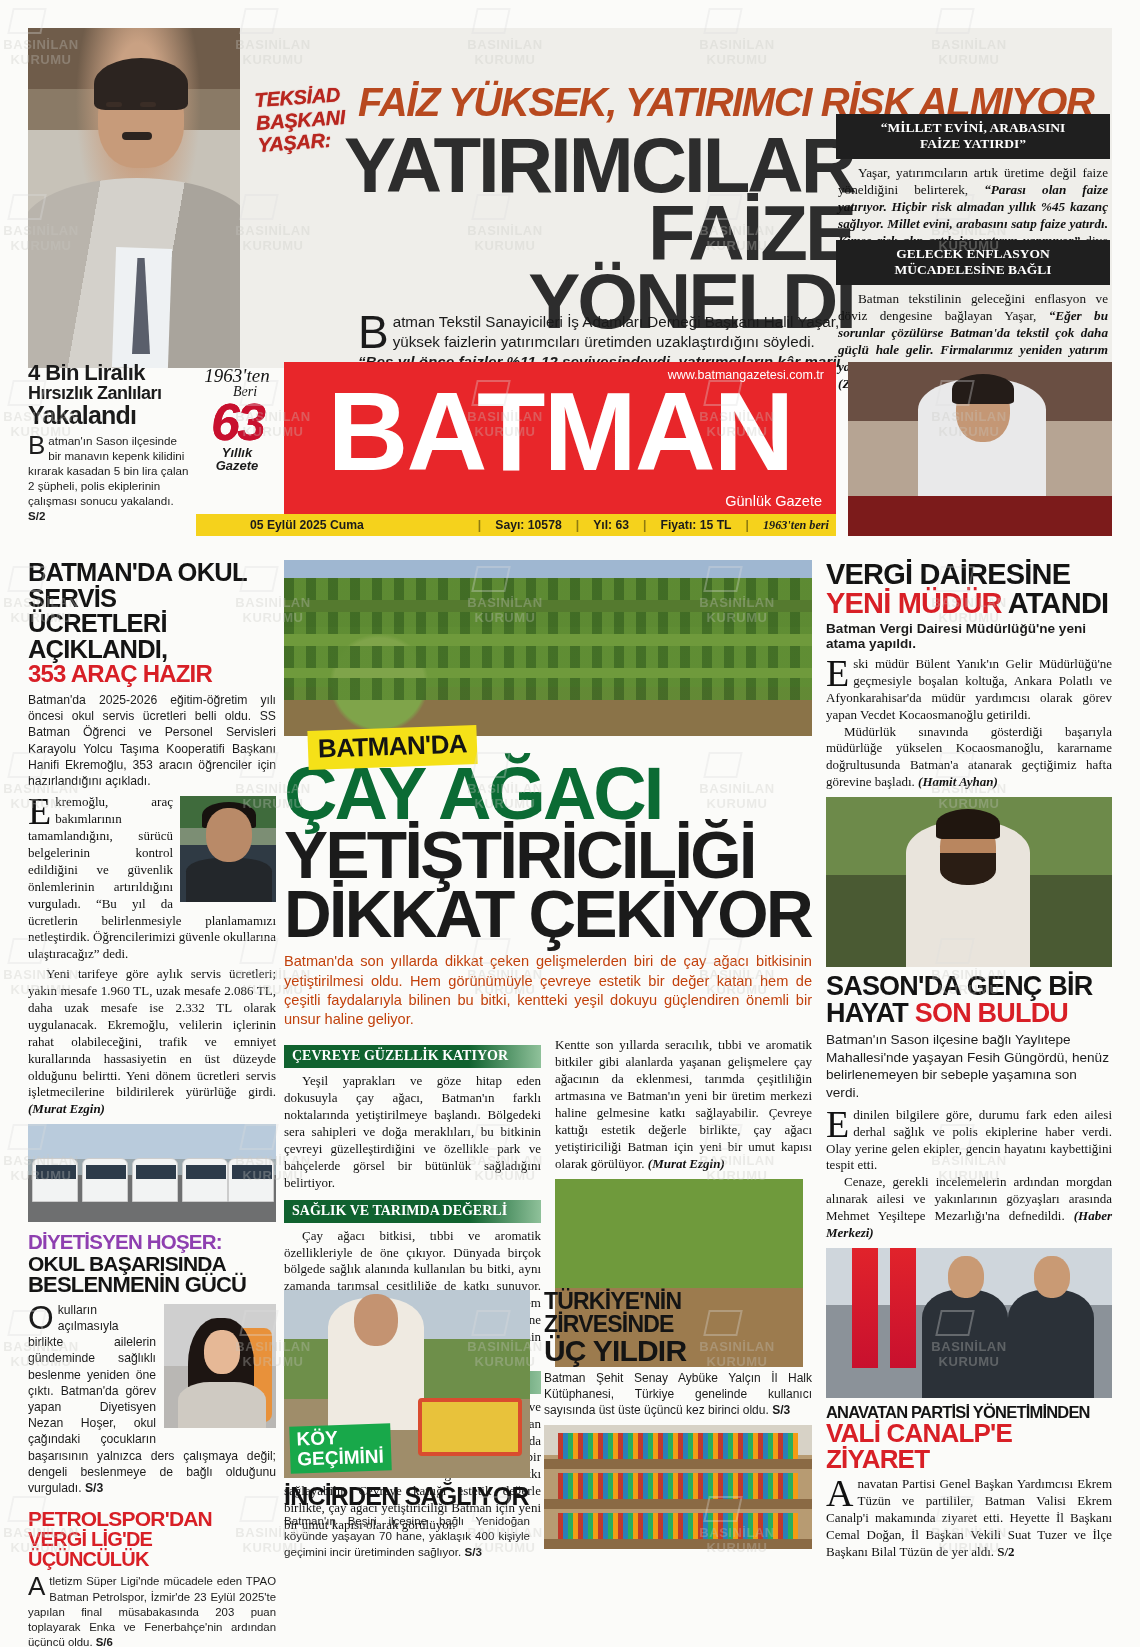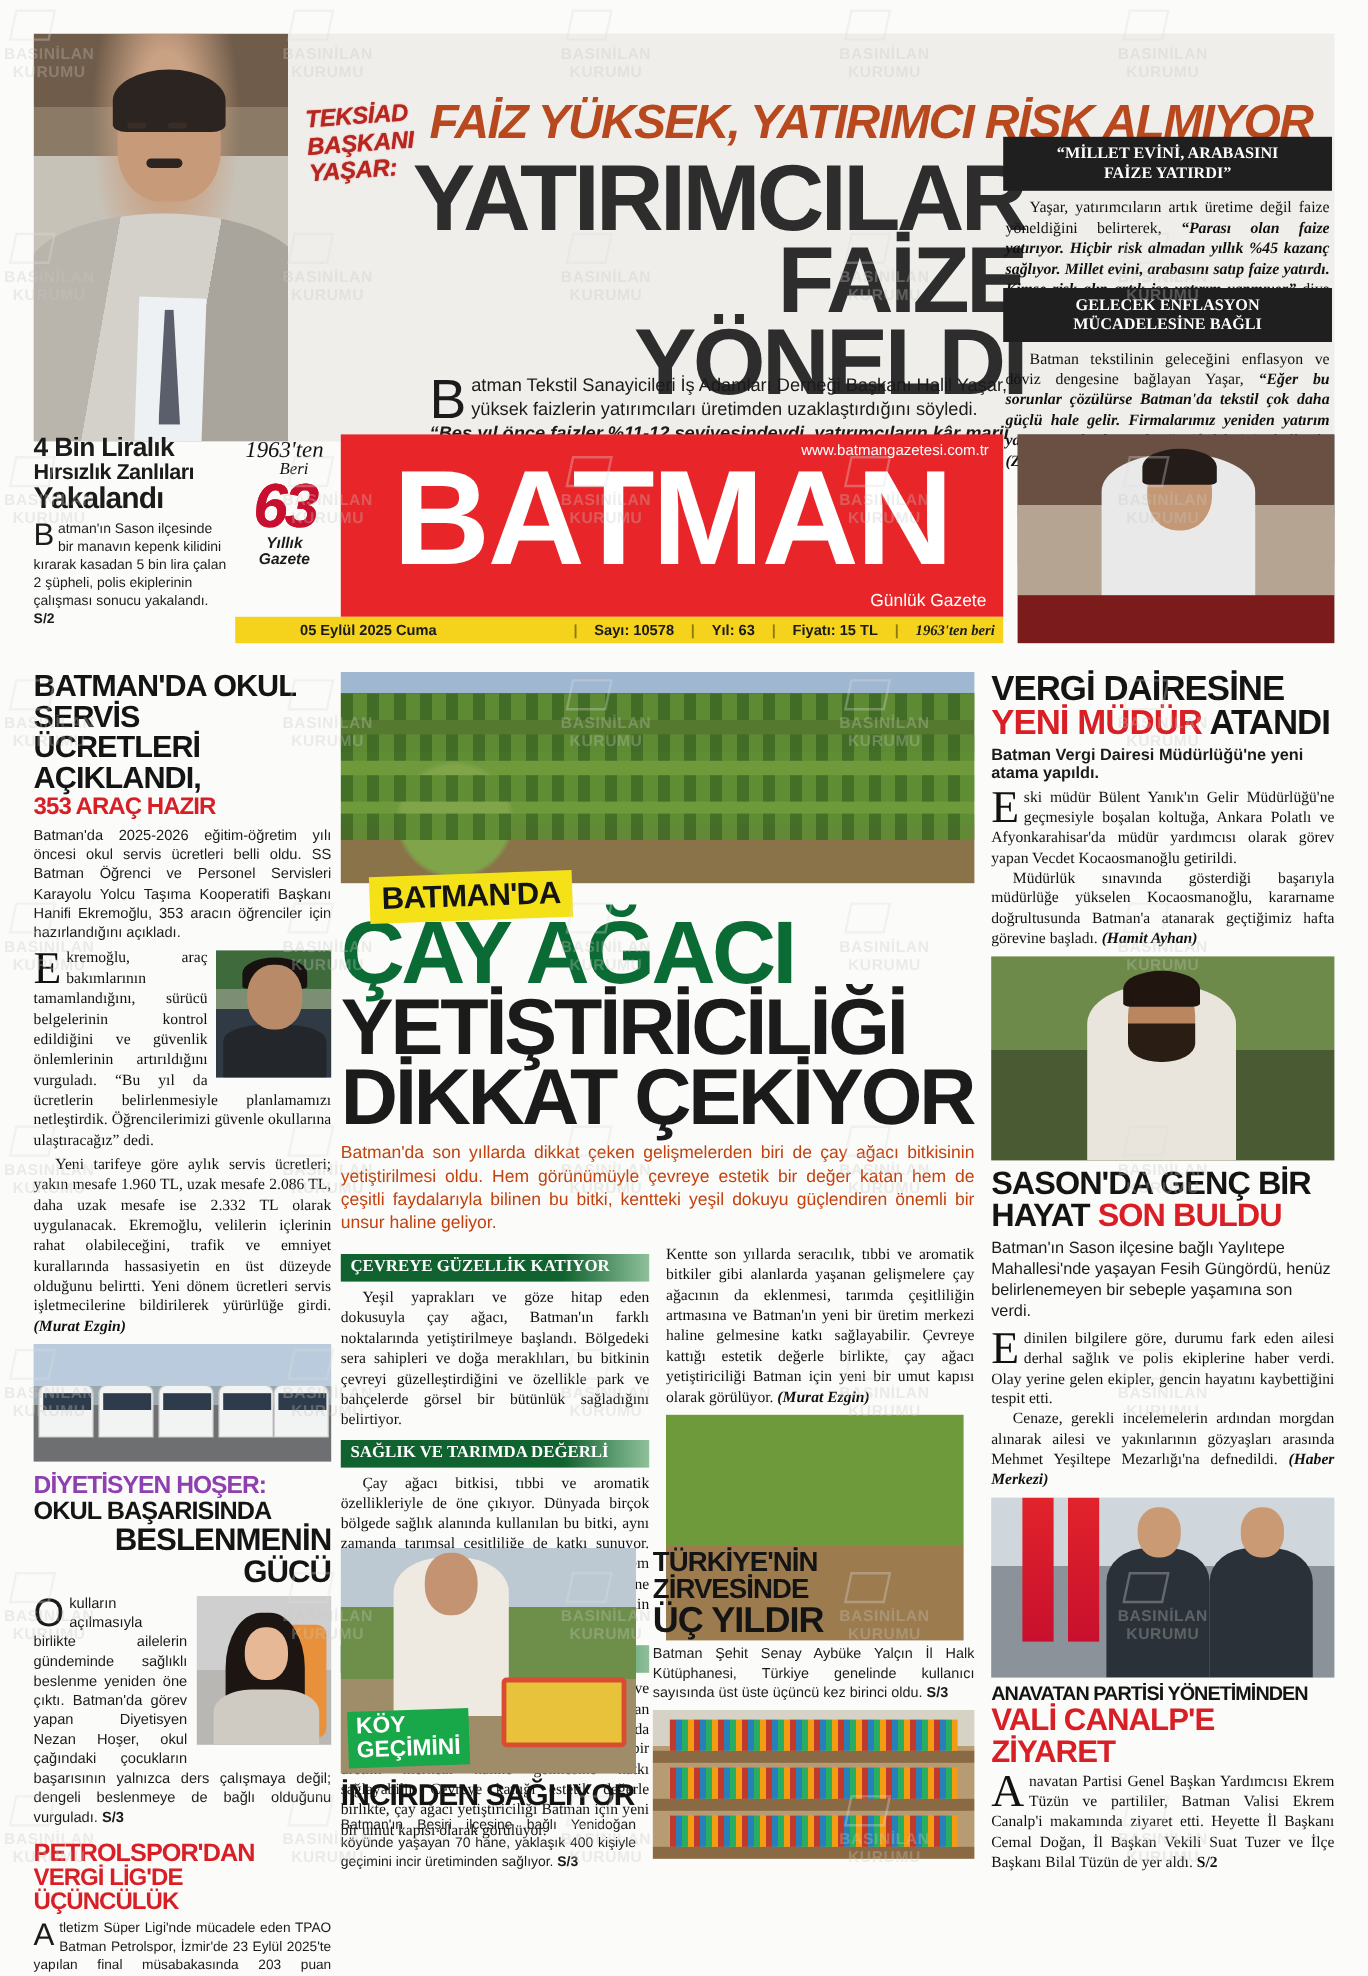--- a/index.html
+++ b/index.html
@@ -386,21 +386,21 @@
         <div class="b2p-hair"></div>
       <div class="b2p-desk"></div>
     </div>
   </div>
 
   <div class="col-left">
 
     <div>
       <div class="hl" style="font-size:25.5px;">BATMAN'DA OKUL SERVİS</div>
       <div class="hl" style="font-size:25.5px;">ÜCRETLERİ AÇIKLANDI,</div>
-      <div class="hl" style="font-size:20px;">
+      <div class="hl" style="font-size:24px;">
         <span class="red">353</span>
         <span class="red">ARAÇ HAZIR</span>
       </div>
       <div class="body-sans" style="margin-top:6px;">Batman'da 2025-2026 eğitim-öğretim yılı öncesi okul servis ücretleri belli oldu. SS Batman Öğrenci ve Personel Servisleri Karayolu Yolcu Taşıma Kooperatifi Başkanı Hanifi Ekremoğlu, 353 aracın öğrenciler için hazırlandığını açıkladı.</div>
       <div class="body-serif" style="margin-top:5px;">
         <div class="portrait-sm">
             <span class="b"></span>
             <span class="hr"></span>
             <span class="h"></span>
           </div>
@@ -414,21 +414,21 @@
           <span class="bus" style="left:54px;"></span>
         <span class="bus" style="left:104px;"></span>
           <span class="bus" style="left:154px;"></span>
         <span class="bus" style="left:200px;"></span>
       </div>
     </div>
 
     <div style="margin-top:10px;">
       <div class="hl" style="font-size:20.5px;color:#8e3fb0;">DİYETİSYEN HOŞER:</div>
       <div class="hl" style="font-size:21px;">OKUL BAŞARISINDA</div>
-      <div class="hl" style="font-size:26px;text-align:right;">BESLENMENİN GÜCÜ</div>
+      <div class="hl" style="font-size:22px;">BESLENMENİN GÜCÜ</div>
       <div class="body-sans" style="margin-top:6px;">
         <div class="diyet-photo">
             <span class="chair"></span>
             <span class="hair"></span>
             <span class="face"></span>
             <span class="body"></span>
           </div>
         <span class="dropcap-sans">O</span><span>kulların açılmasıyla birlikte ailelerin gündeminde sağlıklı beslenme yeniden öne çıktı. Batman'da görev yapan Diyetisyen Nezan Hoşer, okul çağındaki çocukların başarısının yalnızca ders çalışmaya değil; dengeli beslenmeye de bağlı olduğunu vurguladı. </span><b>S/3</b>
       </div>
     </div>

